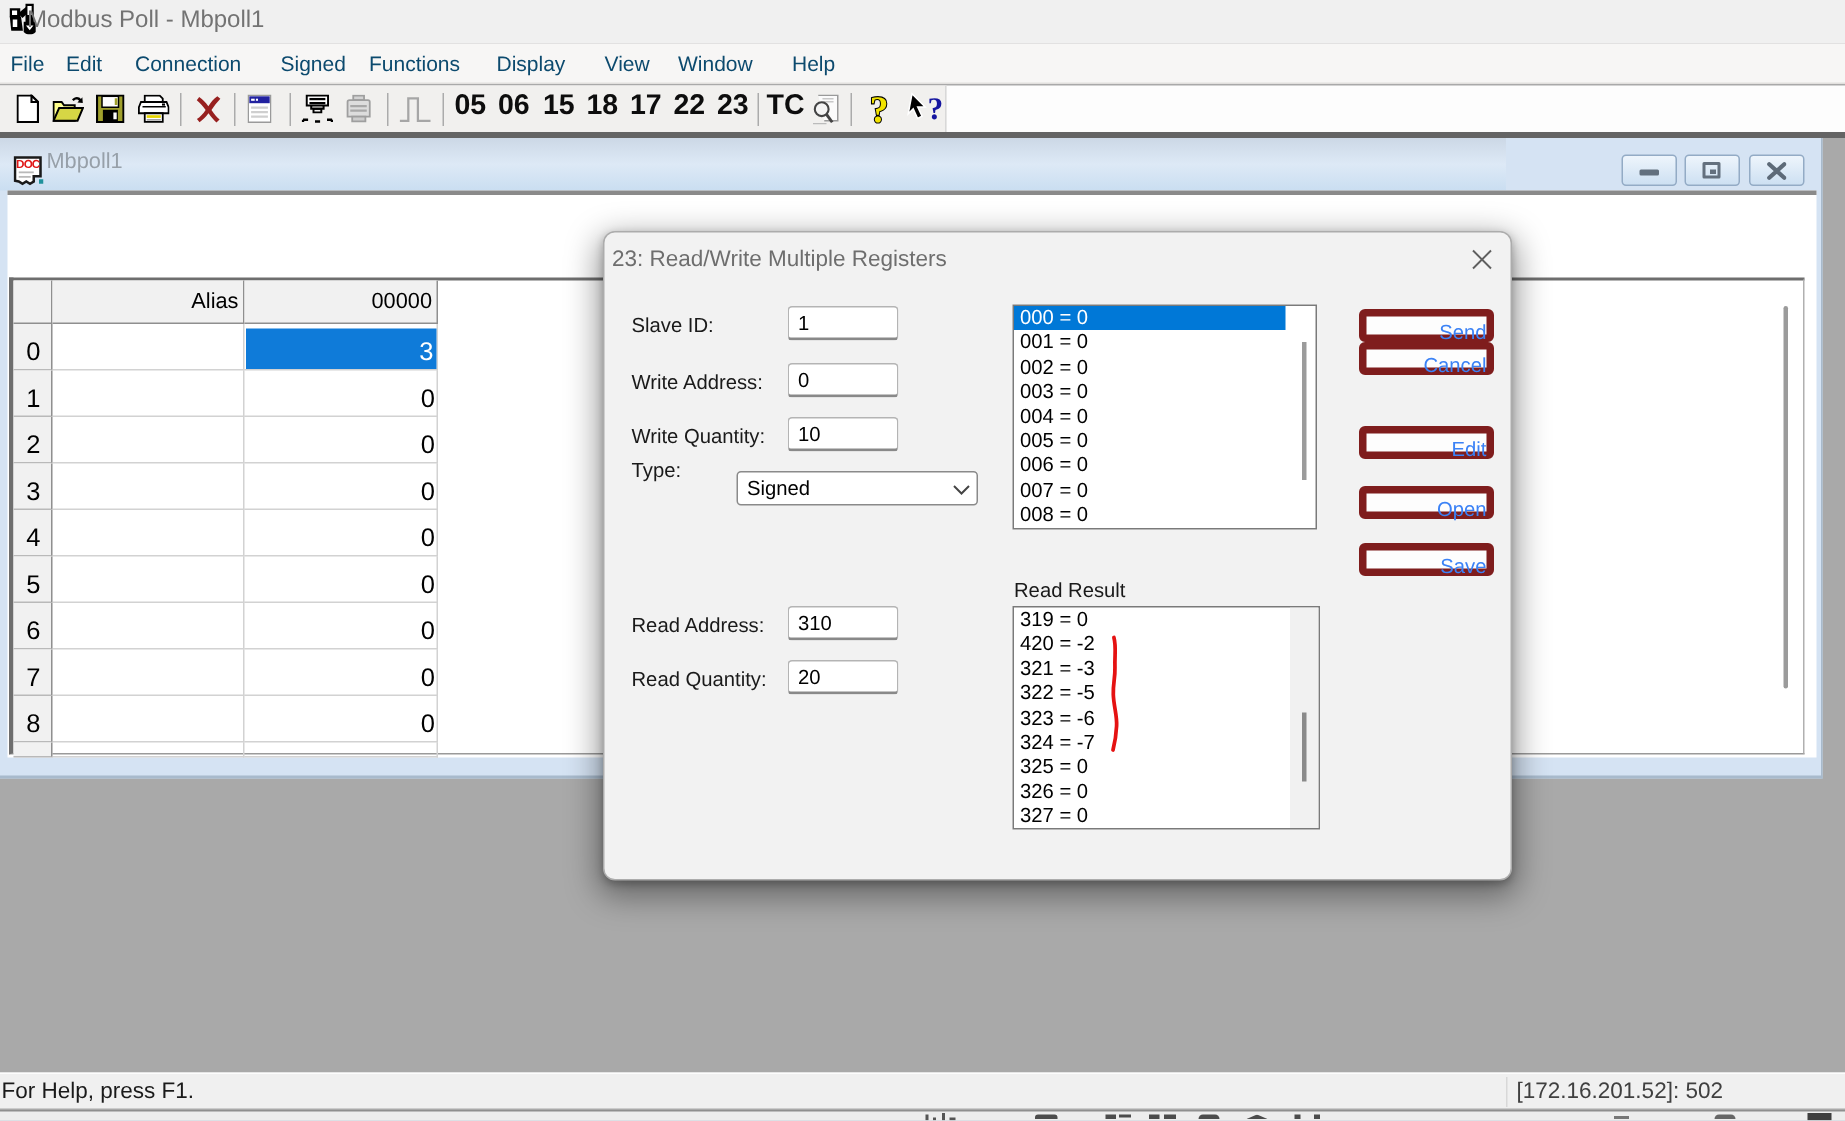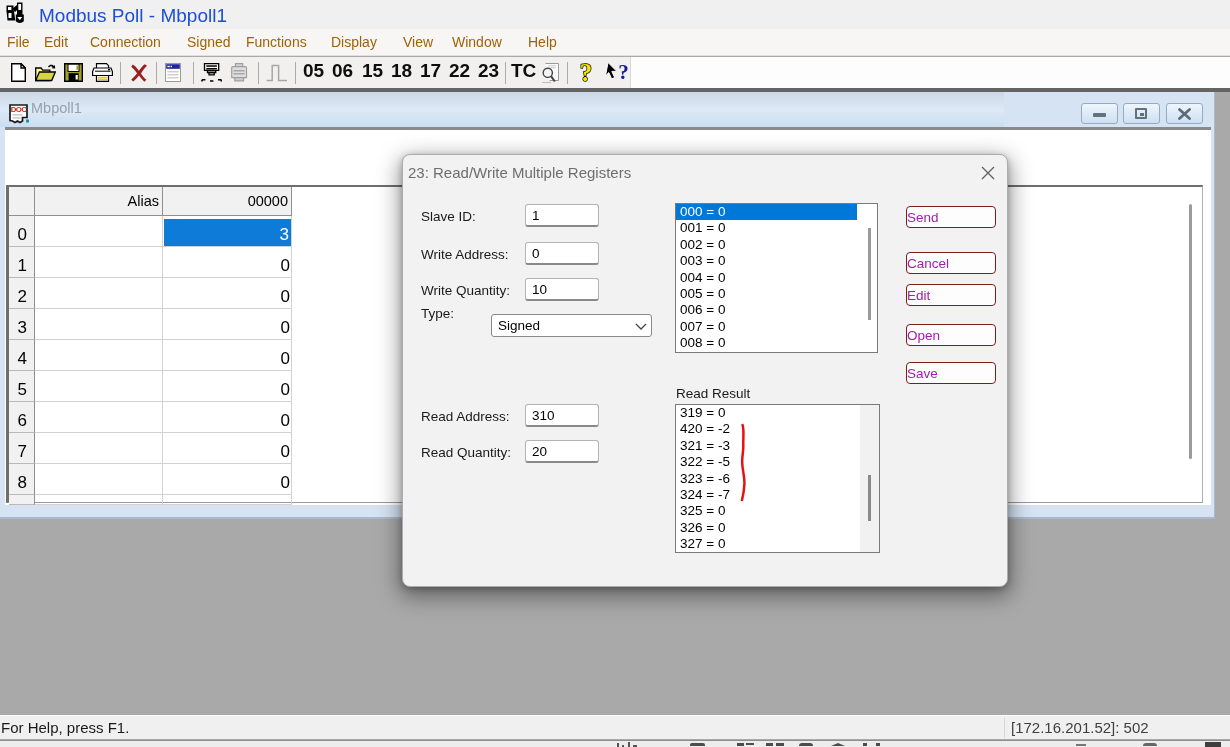--- a/index.html
+++ b/index.html
@@ -1,21 +1,21 @@
 <!DOCTYPE html>
 <html><head><meta charset="utf-8"><style>
 *{margin:0;padding:0;box-sizing:border-box}
 body{font-family:"Liberation Sans",sans-serif;}
 .abs{position:absolute}
 #screen{position:relative;width:1230px;height:747px;background:#a9a9a9;overflow:hidden;font-family:"Liberation Sans",sans-serif}
 
 #titlebar{left:0;top:0;width:1230px;height:29px;background:#f0f0f0}
-#titlebar .txt{left:39px;top:5px;font-size:19px;color:#1d4ed8}
+#titlebar .txt{left:18px;top:5px;font-size:16px;color:#737373}
 #menubar{left:0;top:29px;width:1230px;height:27px;background:#f7f6f5;border-bottom:1px solid #e2e0de}
-#menubar span{position:absolute;top:5px;font-size:14px;color:#a16207}
+#menubar span{position:absolute;top:5px;font-size:14px;color:#0c4a6e}
 #toolbar{left:0;top:57px;width:1230px;height:32px;background:#fdfdfd}
 .tsep{position:absolute;top:5px;width:1px;height:22px;background:#ababab}
 .tnum{position:absolute;top:3px;font-size:19px;font-weight:bold;color:#0d0d0d;letter-spacing:0}
 #mditop{left:0;top:88px;width:1230px;height:4px;background:#646464}
 
 #child{left:0;top:92px;width:1215px;height:427px;background:#d5e3f3;border-right:1px solid #a8bacc;border-bottom:2px solid #a8bacc}
 #ctitle{left:0;top:0;width:1004px;height:35px;background:linear-gradient(180deg,#ccd8e6 0%,#dde9f6 50%,#cadef1 100%)}
 #ctitle .txt{left:31px;top:8px;font-size:14.5px;color:#97a0a9}
 .cbtn{position:absolute;top:11px;width:37px;height:21px;background:linear-gradient(#eef5fc,#cde0f2);border:1px solid #93abc5;border-radius:3px}
 #ccontent{left:5px;top:35px;width:1206px;height:378px;background:#fff;border-top:3px solid #8a8a8a}
@@ -24,21 +24,21 @@
 #grid{left:0.5px;top:55px;width:1197px;height:318px;background:#fff;border-top:2px solid #6e6e6e;border-left:3px solid #6e6e6e;border-right:1px solid #b0b0b0;border-bottom:1px solid #9a9a9a}
 .gh{position:absolute;top:0;height:29px;background:#f1f1f1;border-right:1.5px solid #8f8f8f;border-bottom:1.5px solid #8f8f8f;font-size:14.5px;color:#000;text-align:right;padding:6px 3px 0 0}
 .grh{position:absolute;left:0;width:26.5px;background:#f1f1f1;border-right:1.5px solid #8f8f8f;border-bottom:1px solid #b9b9b9;font-size:17px;color:#000;text-align:center;padding-top:9px;text-indent:2px}
 .gc{position:absolute;height:31px;border-right:1px solid #d2d2d2;border-bottom:1px solid #d2d2d2;font-size:17px;text-align:right;padding:9px 1px 0 0}
 #vscroll{position:absolute;left:1180px;top:17px;width:3px;height:255px;background:#9b9b9b;border-radius:2px}
 
 #dlg{left:402px;top:154px;width:606px;height:433px;background:#f2f2f2;border:1px solid #acacac;border-radius:8px;box-shadow:0 7px 22px 3px rgba(0,0,0,0.4),0 2px 6px rgba(0,0,0,0.25)}
 #dlg .title{left:5px;top:9px;font-size:15px;color:#6e6e6e}
 .dlabel{position:absolute;font-size:13.5px;color:#1a1a1a}
 .dinput{position:absolute;left:122px;width:74px;height:23px;background:#fff;border:1px solid #b4b4b4;border-bottom:2px solid #898989;border-radius:3px;font-size:13.5px;padding:3px 0 0 6px}
-.dbtn{position:absolute;left:503px;width:90px;height:22px;background:#fdfdfd;border:1px solid #7f1d1d;border-radius:4px;font-size:13.5px;color:#a21caf;text-align:left;padding-top:3px}
+.dbtn{position:absolute;left:503px;width:90px;height:22px;background:#fdfdfd;border:5px solid #7f1d1d;border-radius:4px;font-size:13.5px;color:#3b82f6;text-align:right;padding-top:3px}
 .lbitem{height:16.4px;font-size:13.5px;padding-left:4px;white-space:pre}
 
 #sbar{left:0;top:715px;width:1230px;height:24px;background:#f0f0f0;border-top:1px solid #fdfdfd}
 #sbar .l{left:1px;top:3px;font-size:15px;color:#1a1a1a}
 #sbar .r{left:1011px;top:3px;font-size:15px;color:#404040}
 #sbar .sep{left:1004px;top:2px;width:1px;height:20px;background:#d8d8d8}
 #taskstrip{left:0;top:740px;width:1230px;height:7px;background:#ededed;border-top:1px solid #8f8f8f}
 </style></head>
 <body>
 <div id="screen">
@@ -287,21 +287,21 @@
       <div class="lbitem">326 = 0</div>
       <div class="lbitem">327 = 0</div>
       <div class="abs" style="left:184px;top:0;width:19px;height:147px;background:#f1f1f1"></div>
       <div class="abs" style="left:192px;top:70px;width:3px;height:46px;background:#8a8a8a"></div>
       <svg class="abs" style="left:58px;top:18px" width="20" height="82" viewBox="0 0 20 82">
         <path d="M8.6 2 C10.3 8 9 14 9.3 22 C9.5 29 7.9 33 8.2 40 C8.5 48 10.8 54 10.4 61 C10.1 68 9 73 8 77" fill="none" stroke="#e51212" stroke-width="2.5" stroke-linecap="round"></path>
       </svg>
     </div>
 
     <div class="dbtn" style="top:51px">Send</div>
-    <div class="dbtn" style="top:97px">Cancel</div>
+    <div class="dbtn" style="top:73px">Cancel</div>
     <div class="dbtn" style="top:129px">Edit</div>
     <div class="dbtn" style="top:169px">Open</div>
     <div class="dbtn" style="top:207px">Save</div>
   </div>
 
   <div class="abs" id="sbar">
     <span class="abs l">For Help, press F1.</span>
     <div class="abs sep"></div>
     <span class="abs r">[172.16.201.52]: 502</span>
   </div>

